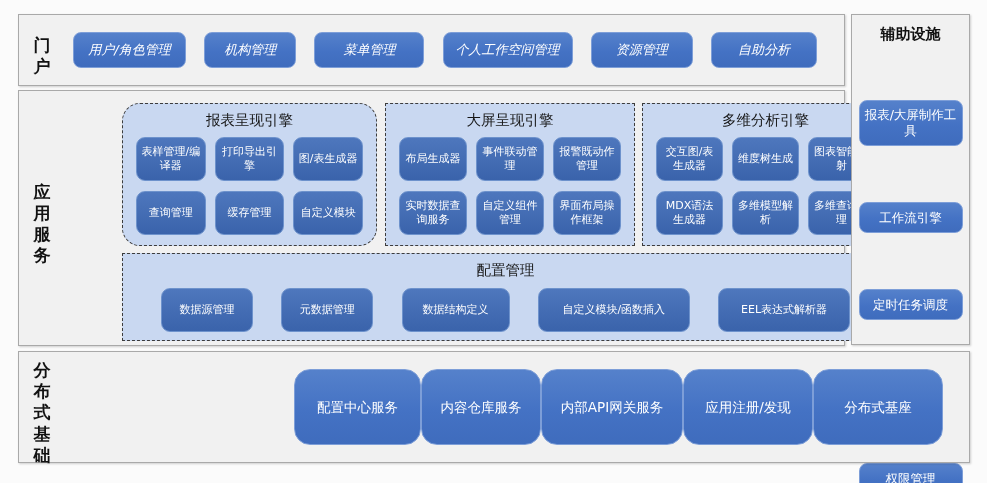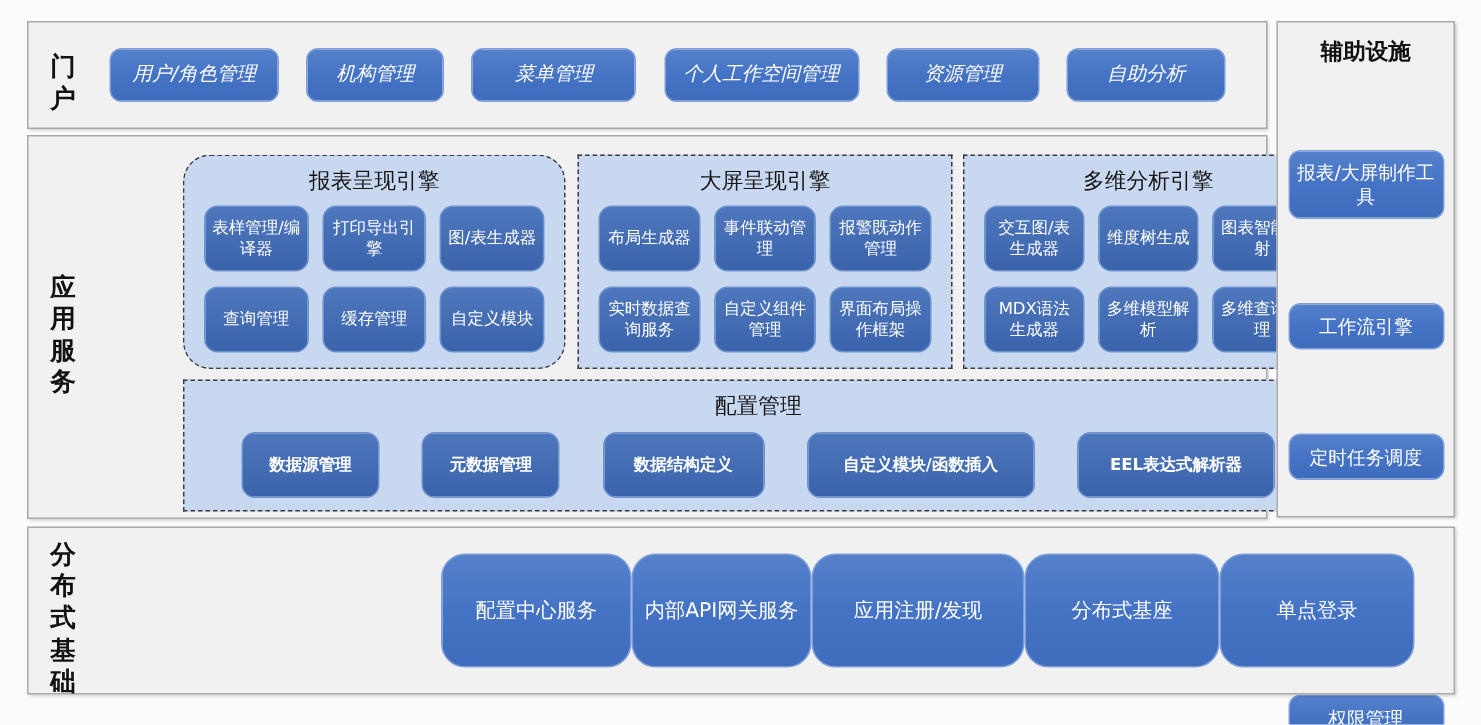--- a/index.html
+++ b/index.html
@@ -51,21 +51,21 @@
   #engine-0 { left:57px;  width:255px;border-radius:18px; }
   #engine-1 { left:320px; width:250px; }
   #engine-2 { left:577px; width:247px; }
   .engine-grid {
     display:grid; grid-template-columns:repeat(3,1fr); gap:10px 9px;
     padding:7px 13px 0 13px;
   }
   .engine-grid .btn { height:44px; }
 
   #config-panel { left:57px; top:162px; width:767px; height:88px; }
-  .config-row { display:flex; align-items:center; justify-content:space-between; padding:8px 38px 0 38px;font-weight:bold; }
+  .config-row { display:flex; align-items:center; justify-content:space-between; padding:8px 38px 0 38px; }
   .config-row .btn { height:44px; }
   .config-row .btn:nth-child(1){ width:92px; }
   .config-row .btn:nth-child(2){ width:92px; }
   .config-row .btn:nth-child(3){ width:108px; }
   .config-row .btn:nth-child(4){ width:152px; }
   .config-row .btn:nth-child(5){ width:132px; }
 
   
   #aux { left:851px; top:14px; width:119px; height:331px; display:block; }
   .aux-title { text-align:center; font-weight:bold; font-size:15px; color:#111; padding-top:10px; }
@@ -164,20 +164,20 @@
       <div class="btn">运行日志</div>
       <div class="btn">权限管理</div>
       <div class="btn">消息中心</div>
     </div>
   </div>
 
   <div class="section" id="dist">
     <div class="vlabel"><span class="vlabel-inner">分布式基础</span></div>
     <div class="dist-row">
       <div class="btn">配置中心服务</div>
+      <div class="btn">内容仓库服务</div>
       <div class="btn">内部API网关服务</div>
       <div class="btn">应用注册/发现</div>
       <div class="btn">分布式基座</div>
-      <div class="btn">单点登录</div>
     </div>
   </div>
 
 </div>
 
 </body></html>

